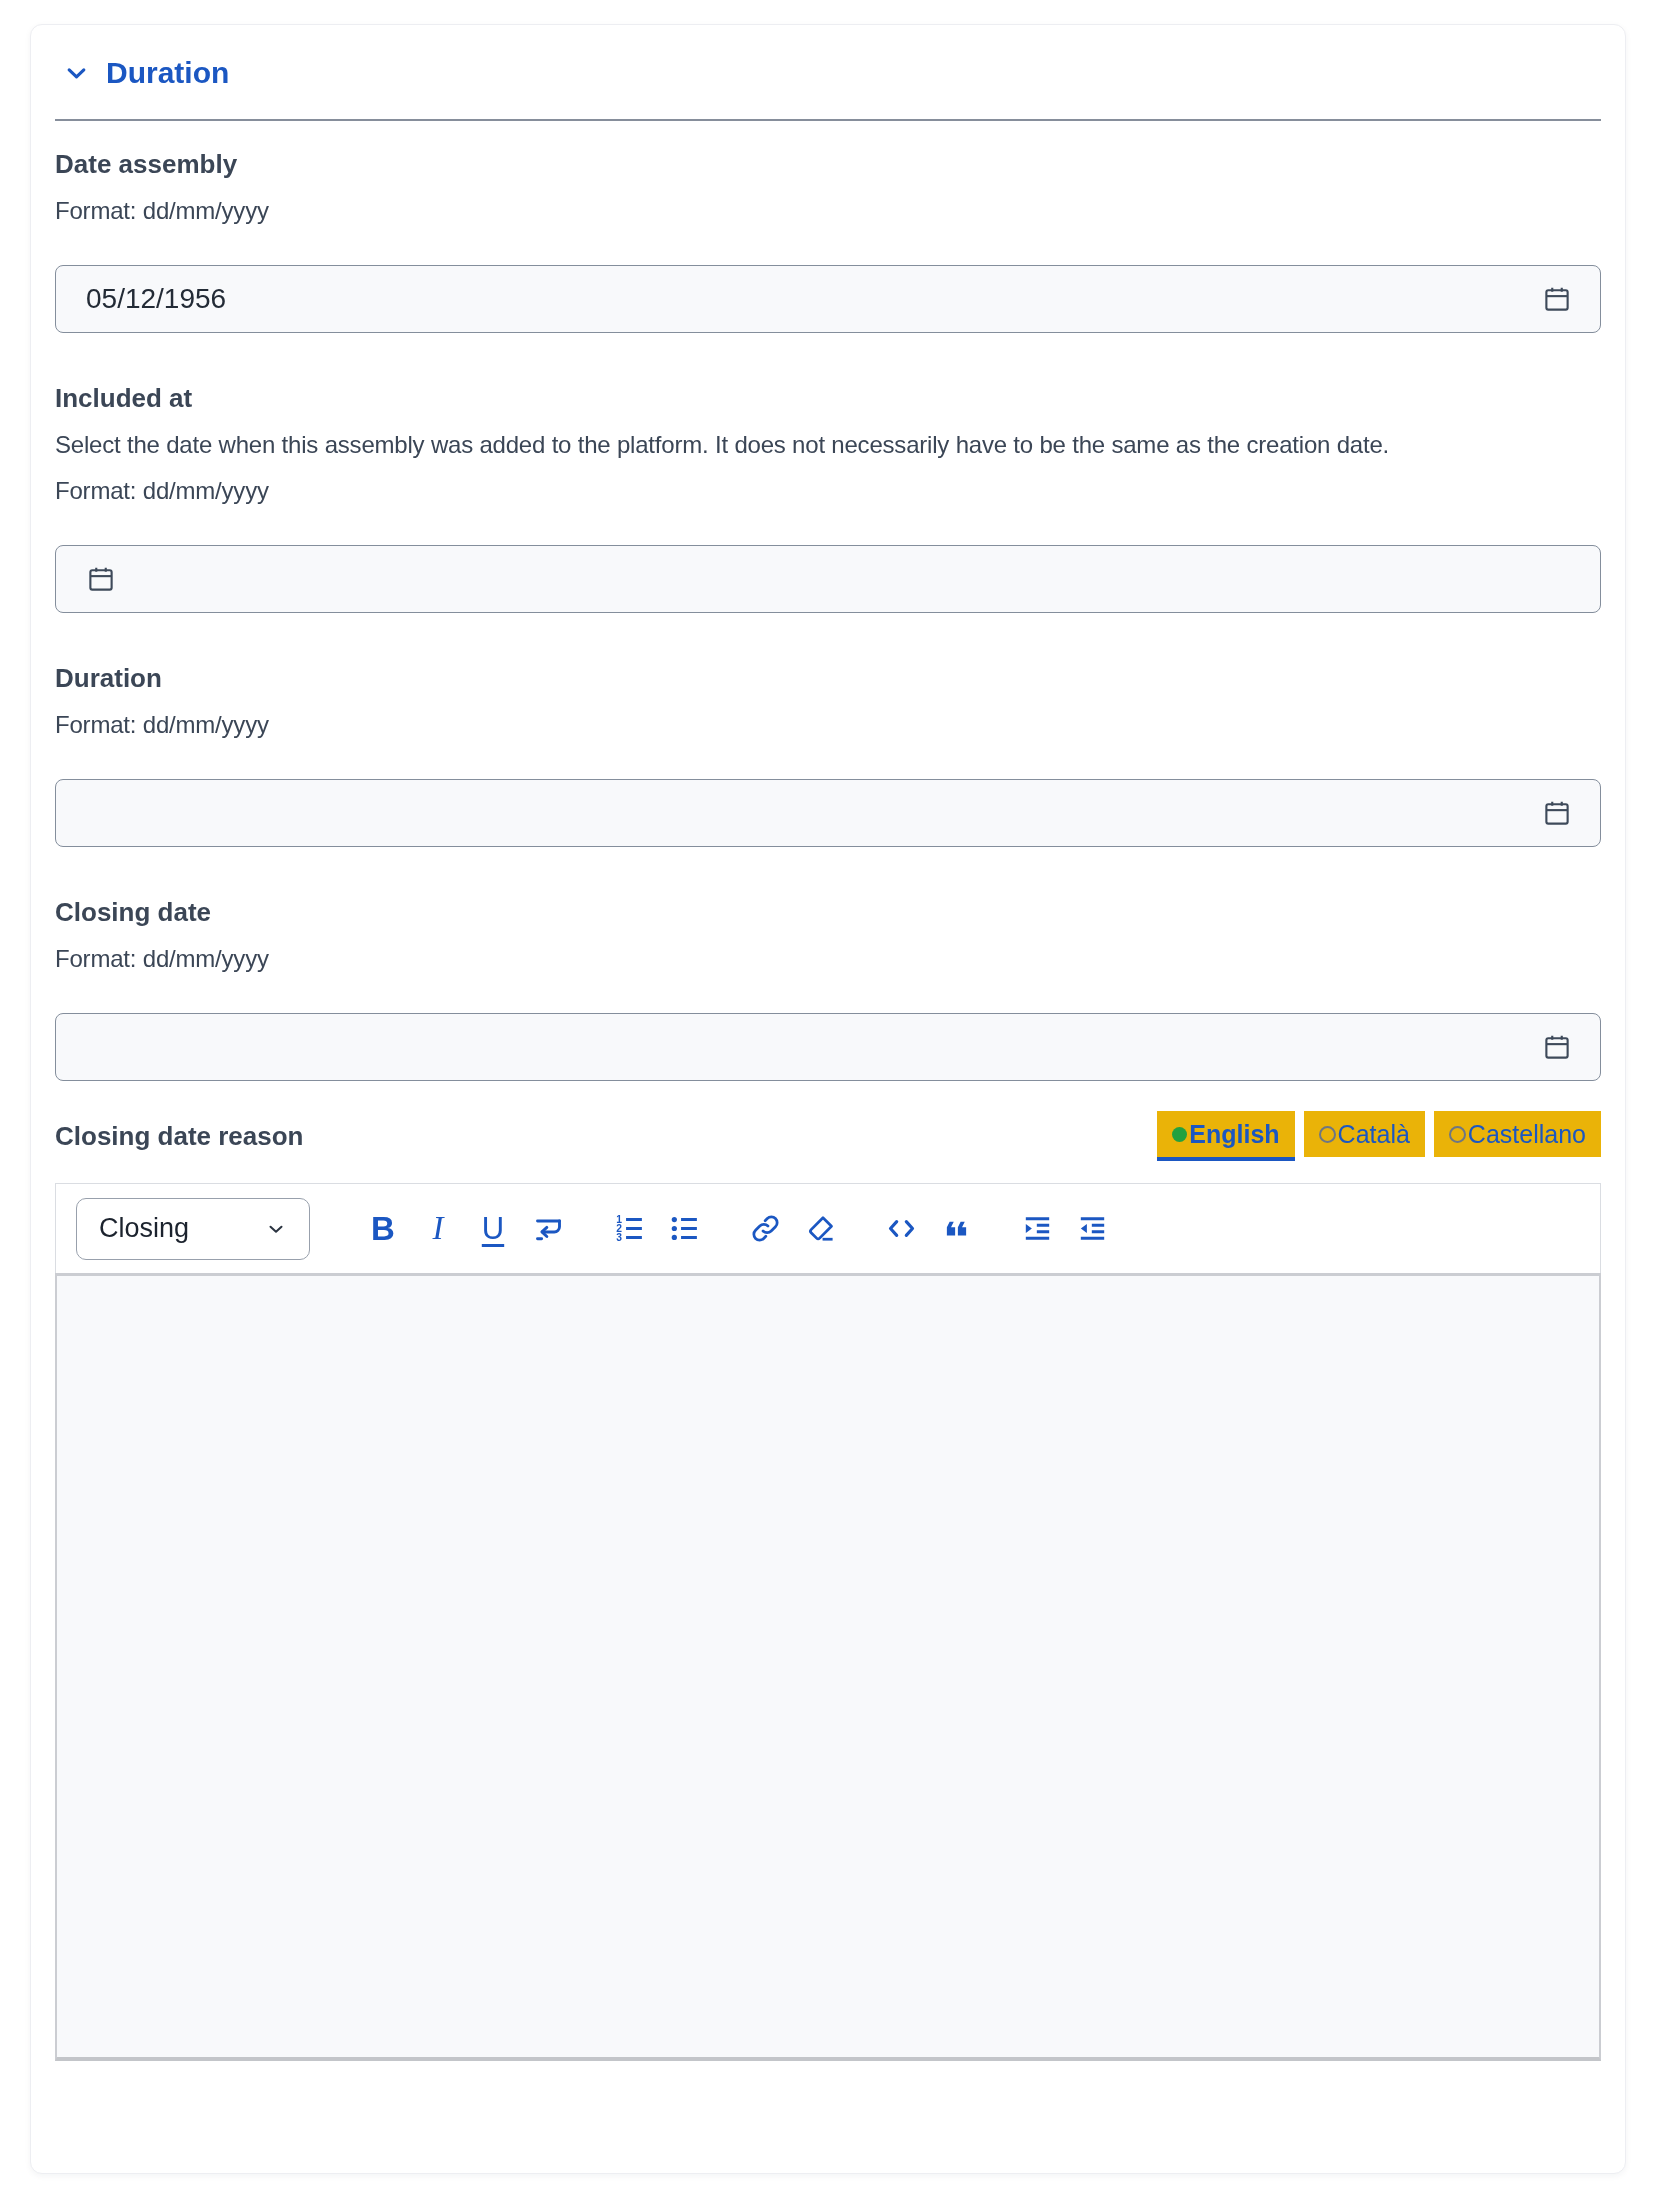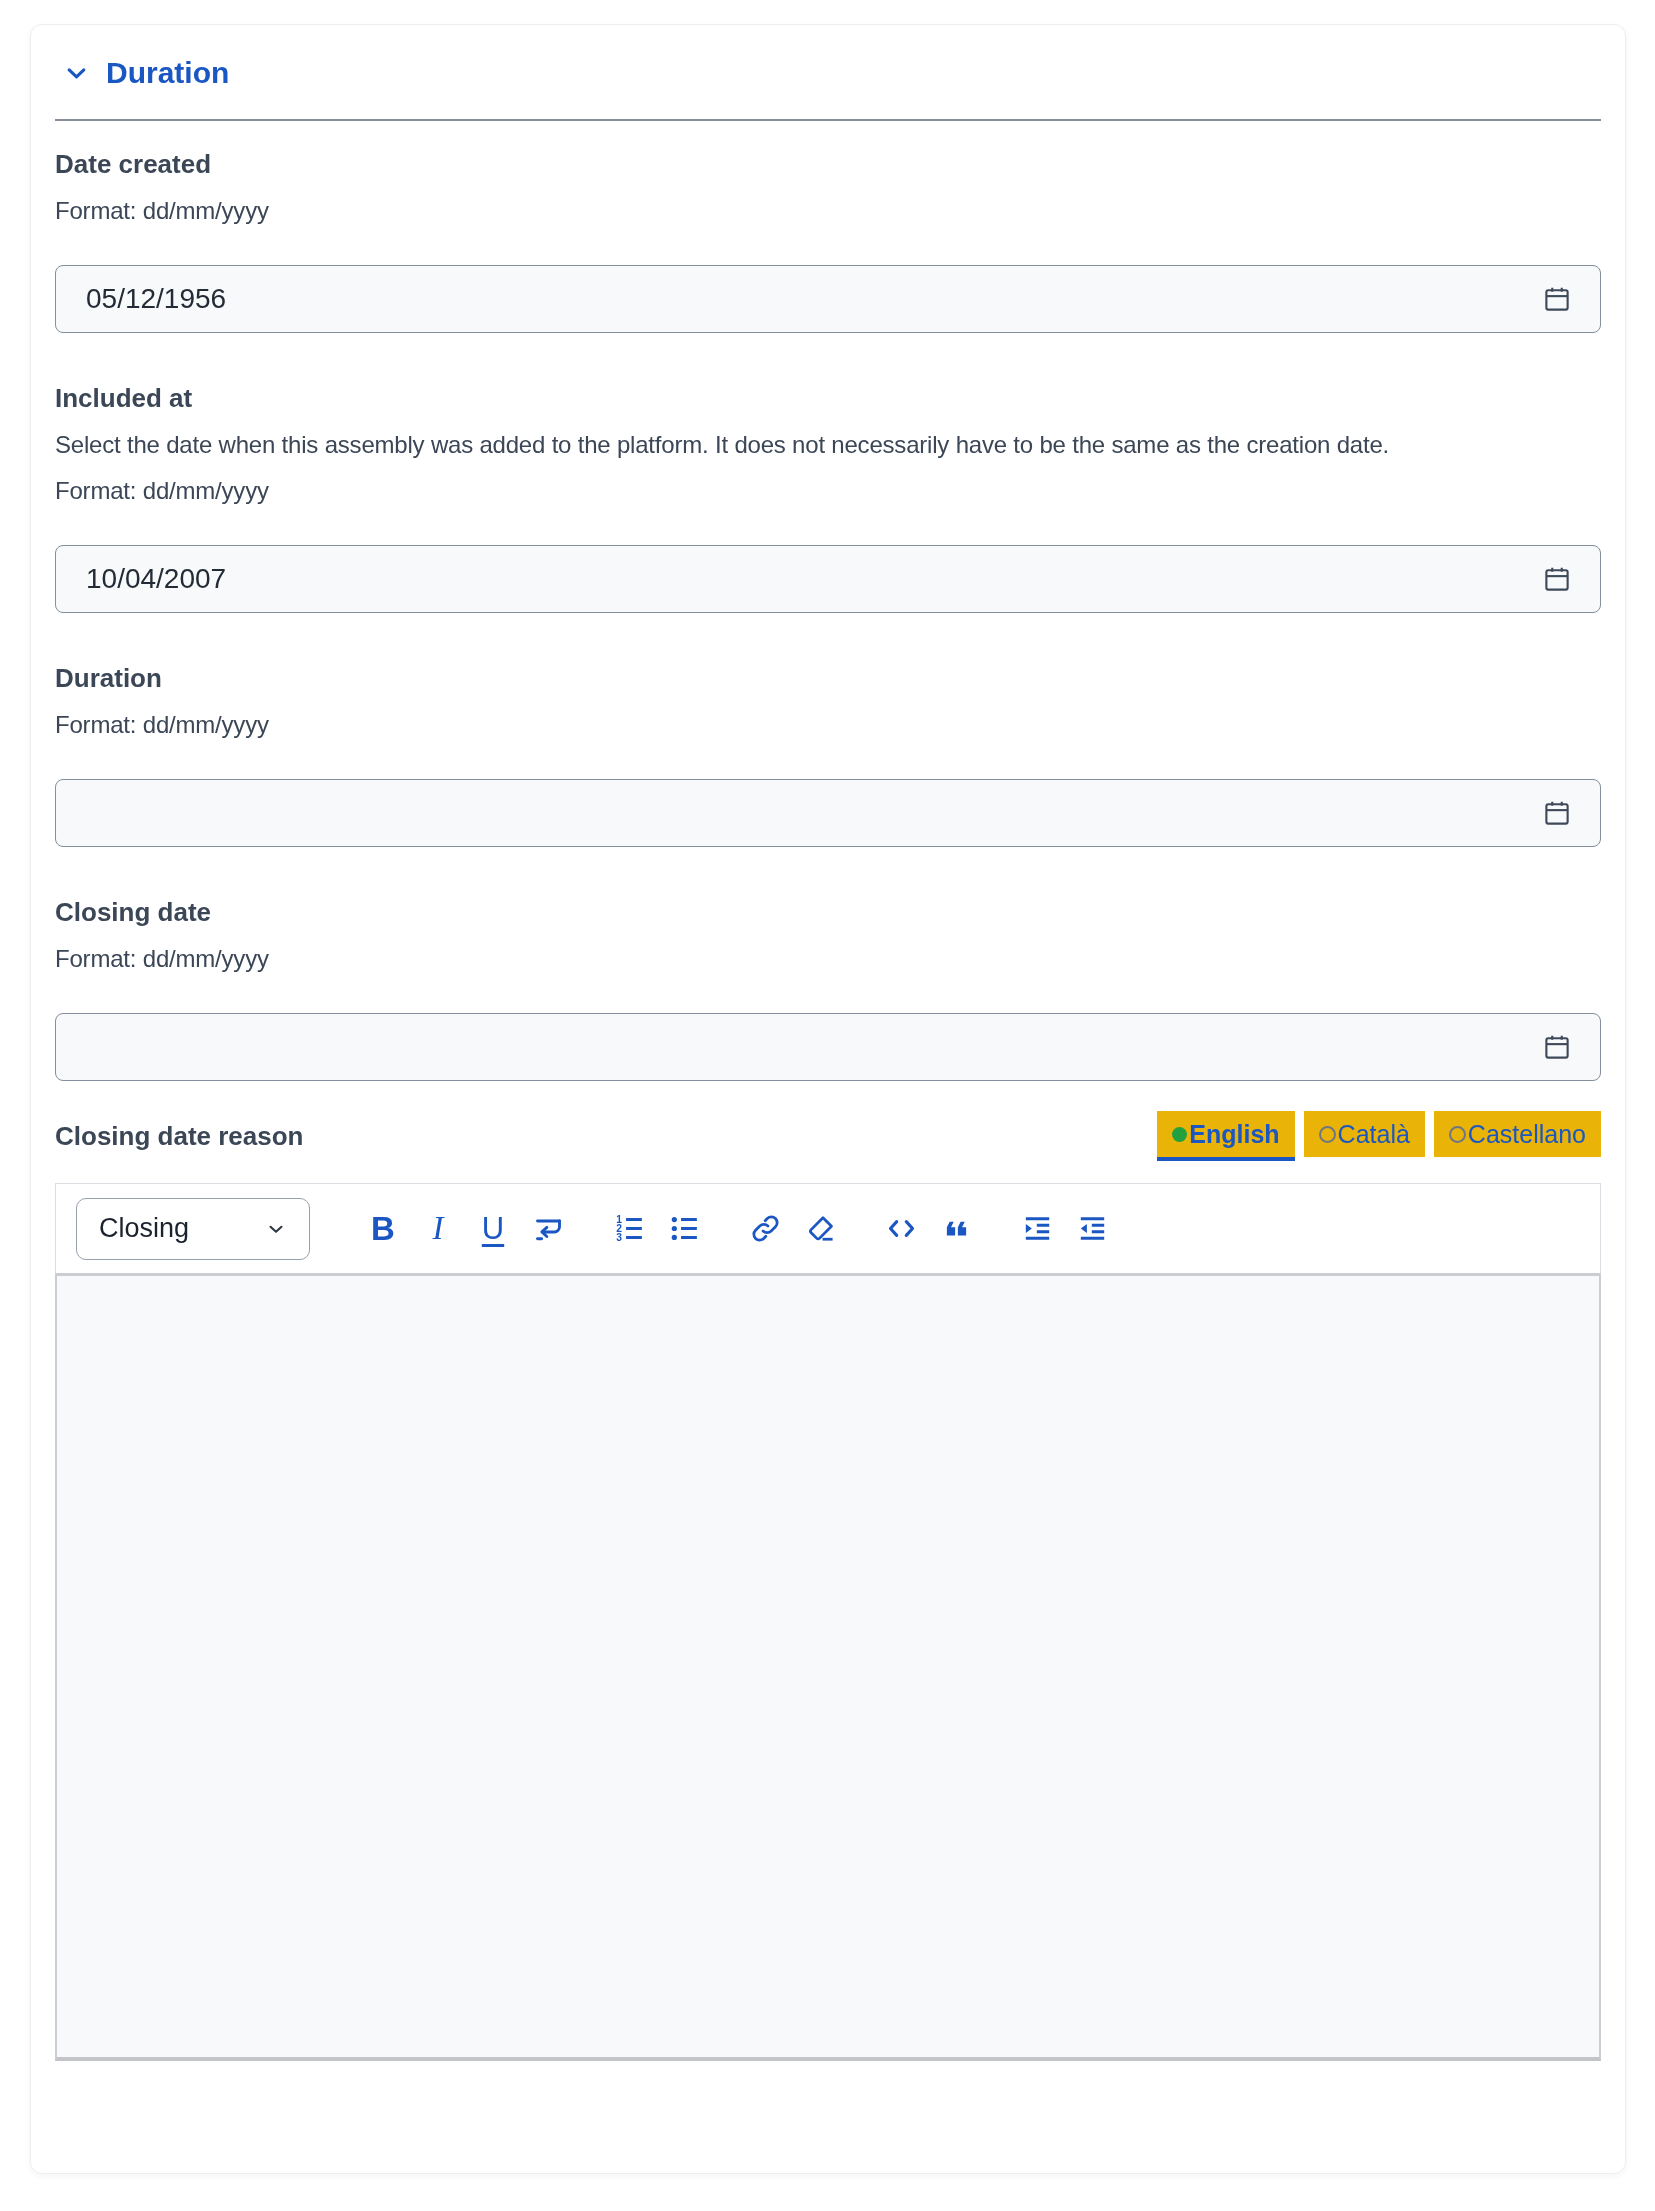--- a/index.html
+++ b/index.html
@@ -92,40 +92,39 @@
       <svg width="27" height="27" viewBox="0 0 24 24" fill="none" stroke="#1b57c2" stroke-width="2.8" stroke-linecap="round" stroke-linejoin="round">
           <path d="M5.5 8.8l6.5 6.2 6.5-6.2"></path>
         </svg>
     </span>
     <span>Duration</span>
   </div>
 
   <div class="divider"></div>
 
   <div class="group">
-    <div class="group-label">Date created</div>
+    <div class="group-label">Date assembly</div>
     <div class="group-format">Format: dd/mm/yyyy</div>
     <div class="date-box">
       <input type="text" value="05/12/1956" style="">
       <button class="cal-btn">
         <svg width="30" height="30" viewBox="0 0 24 24" fill="none" stroke="#3e4a5a" stroke-width="1.7">
             <rect x="3.5" y="5" width="17" height="15.5" rx="1.5"></rect>
             <path d="M3.5 9.7h17"></path>
             <path d="M8.2 3v3.2M15.8 3v3.2"></path>
           </svg>
       </button>
     </div>
   </div>
 
   <div class="group">
     <div class="group-label">Included at</div>
     <div class="group-desc">Select the date when this assembly was added to the platform. It does not necessarily have to be the same as the creation date.</div>
     <div class="group-format">Format: dd/mm/yyyy</div>
     <div class="date-box">
-      <input type="text" value="10/04/2007" style="">
       <button class="cal-btn">
         <svg width="30" height="30" viewBox="0 0 24 24" fill="none" stroke="#3e4a5a" stroke-width="1.7">
             <rect x="3.5" y="5" width="17" height="15.5" rx="1.5"></rect>
             <path d="M3.5 9.7h17"></path>
             <path d="M8.2 3v3.2M15.8 3v3.2"></path>
           </svg>
       </button>
     </div>
   </div>
 

